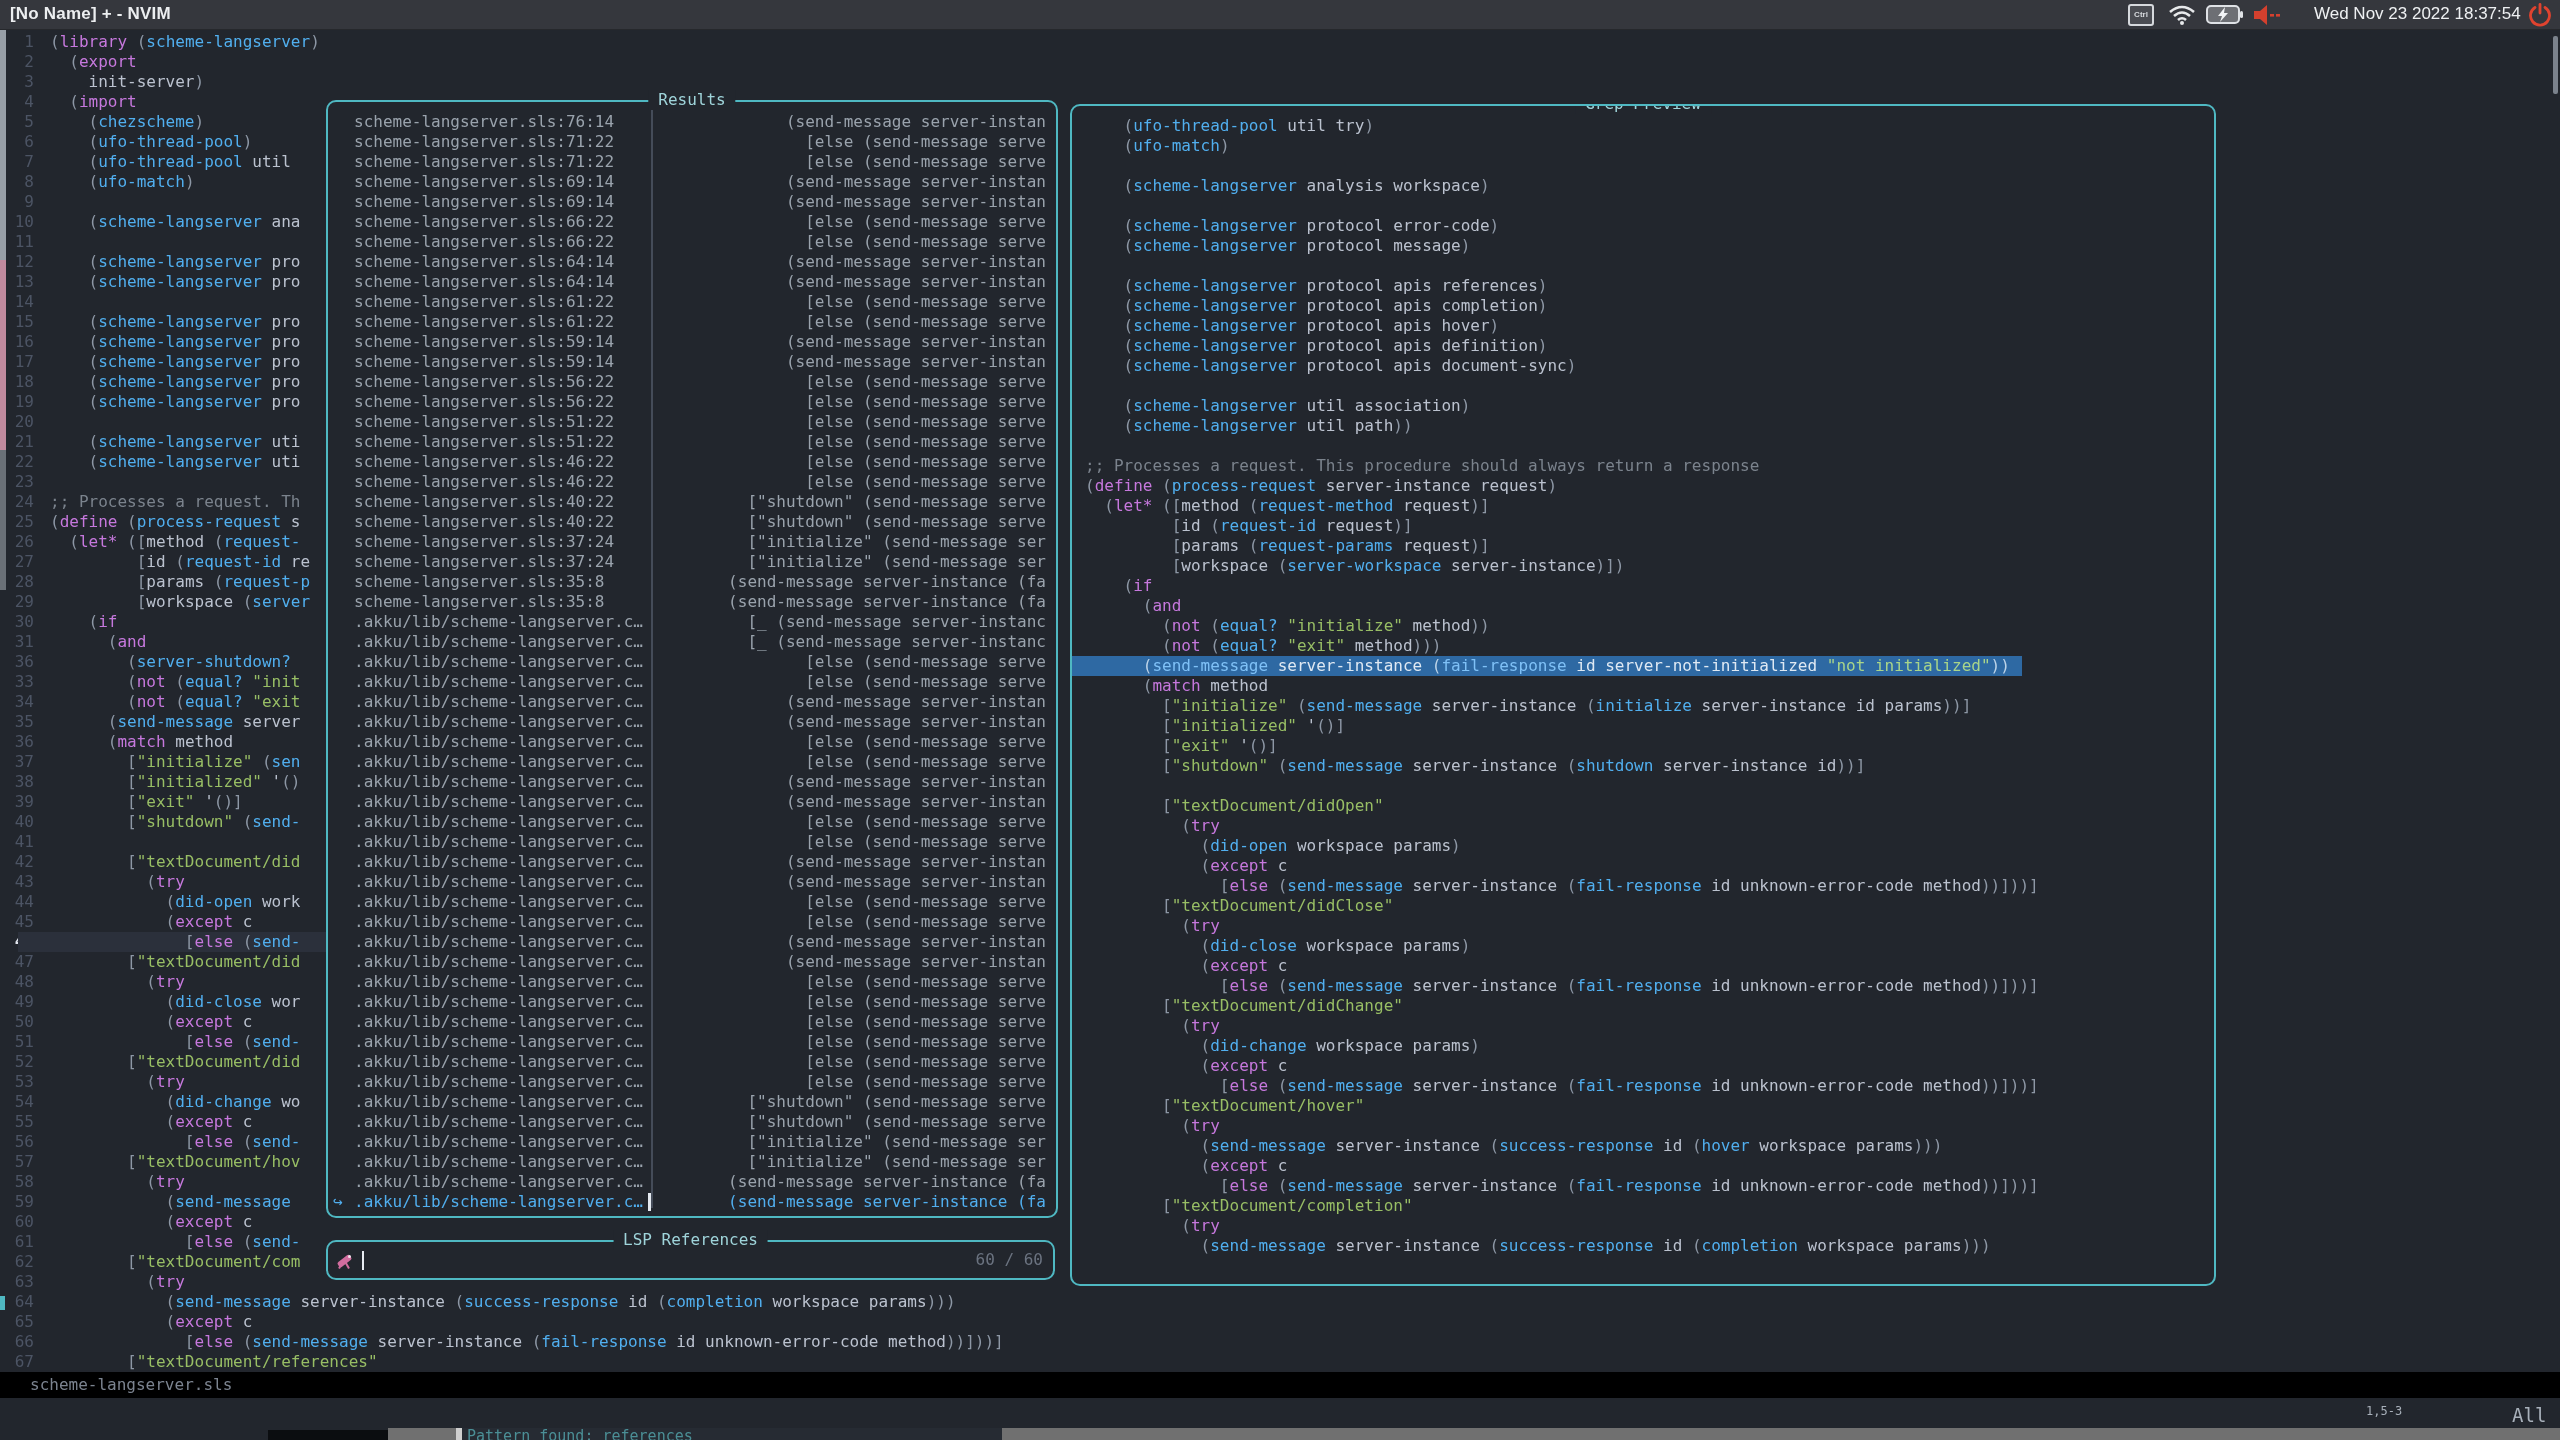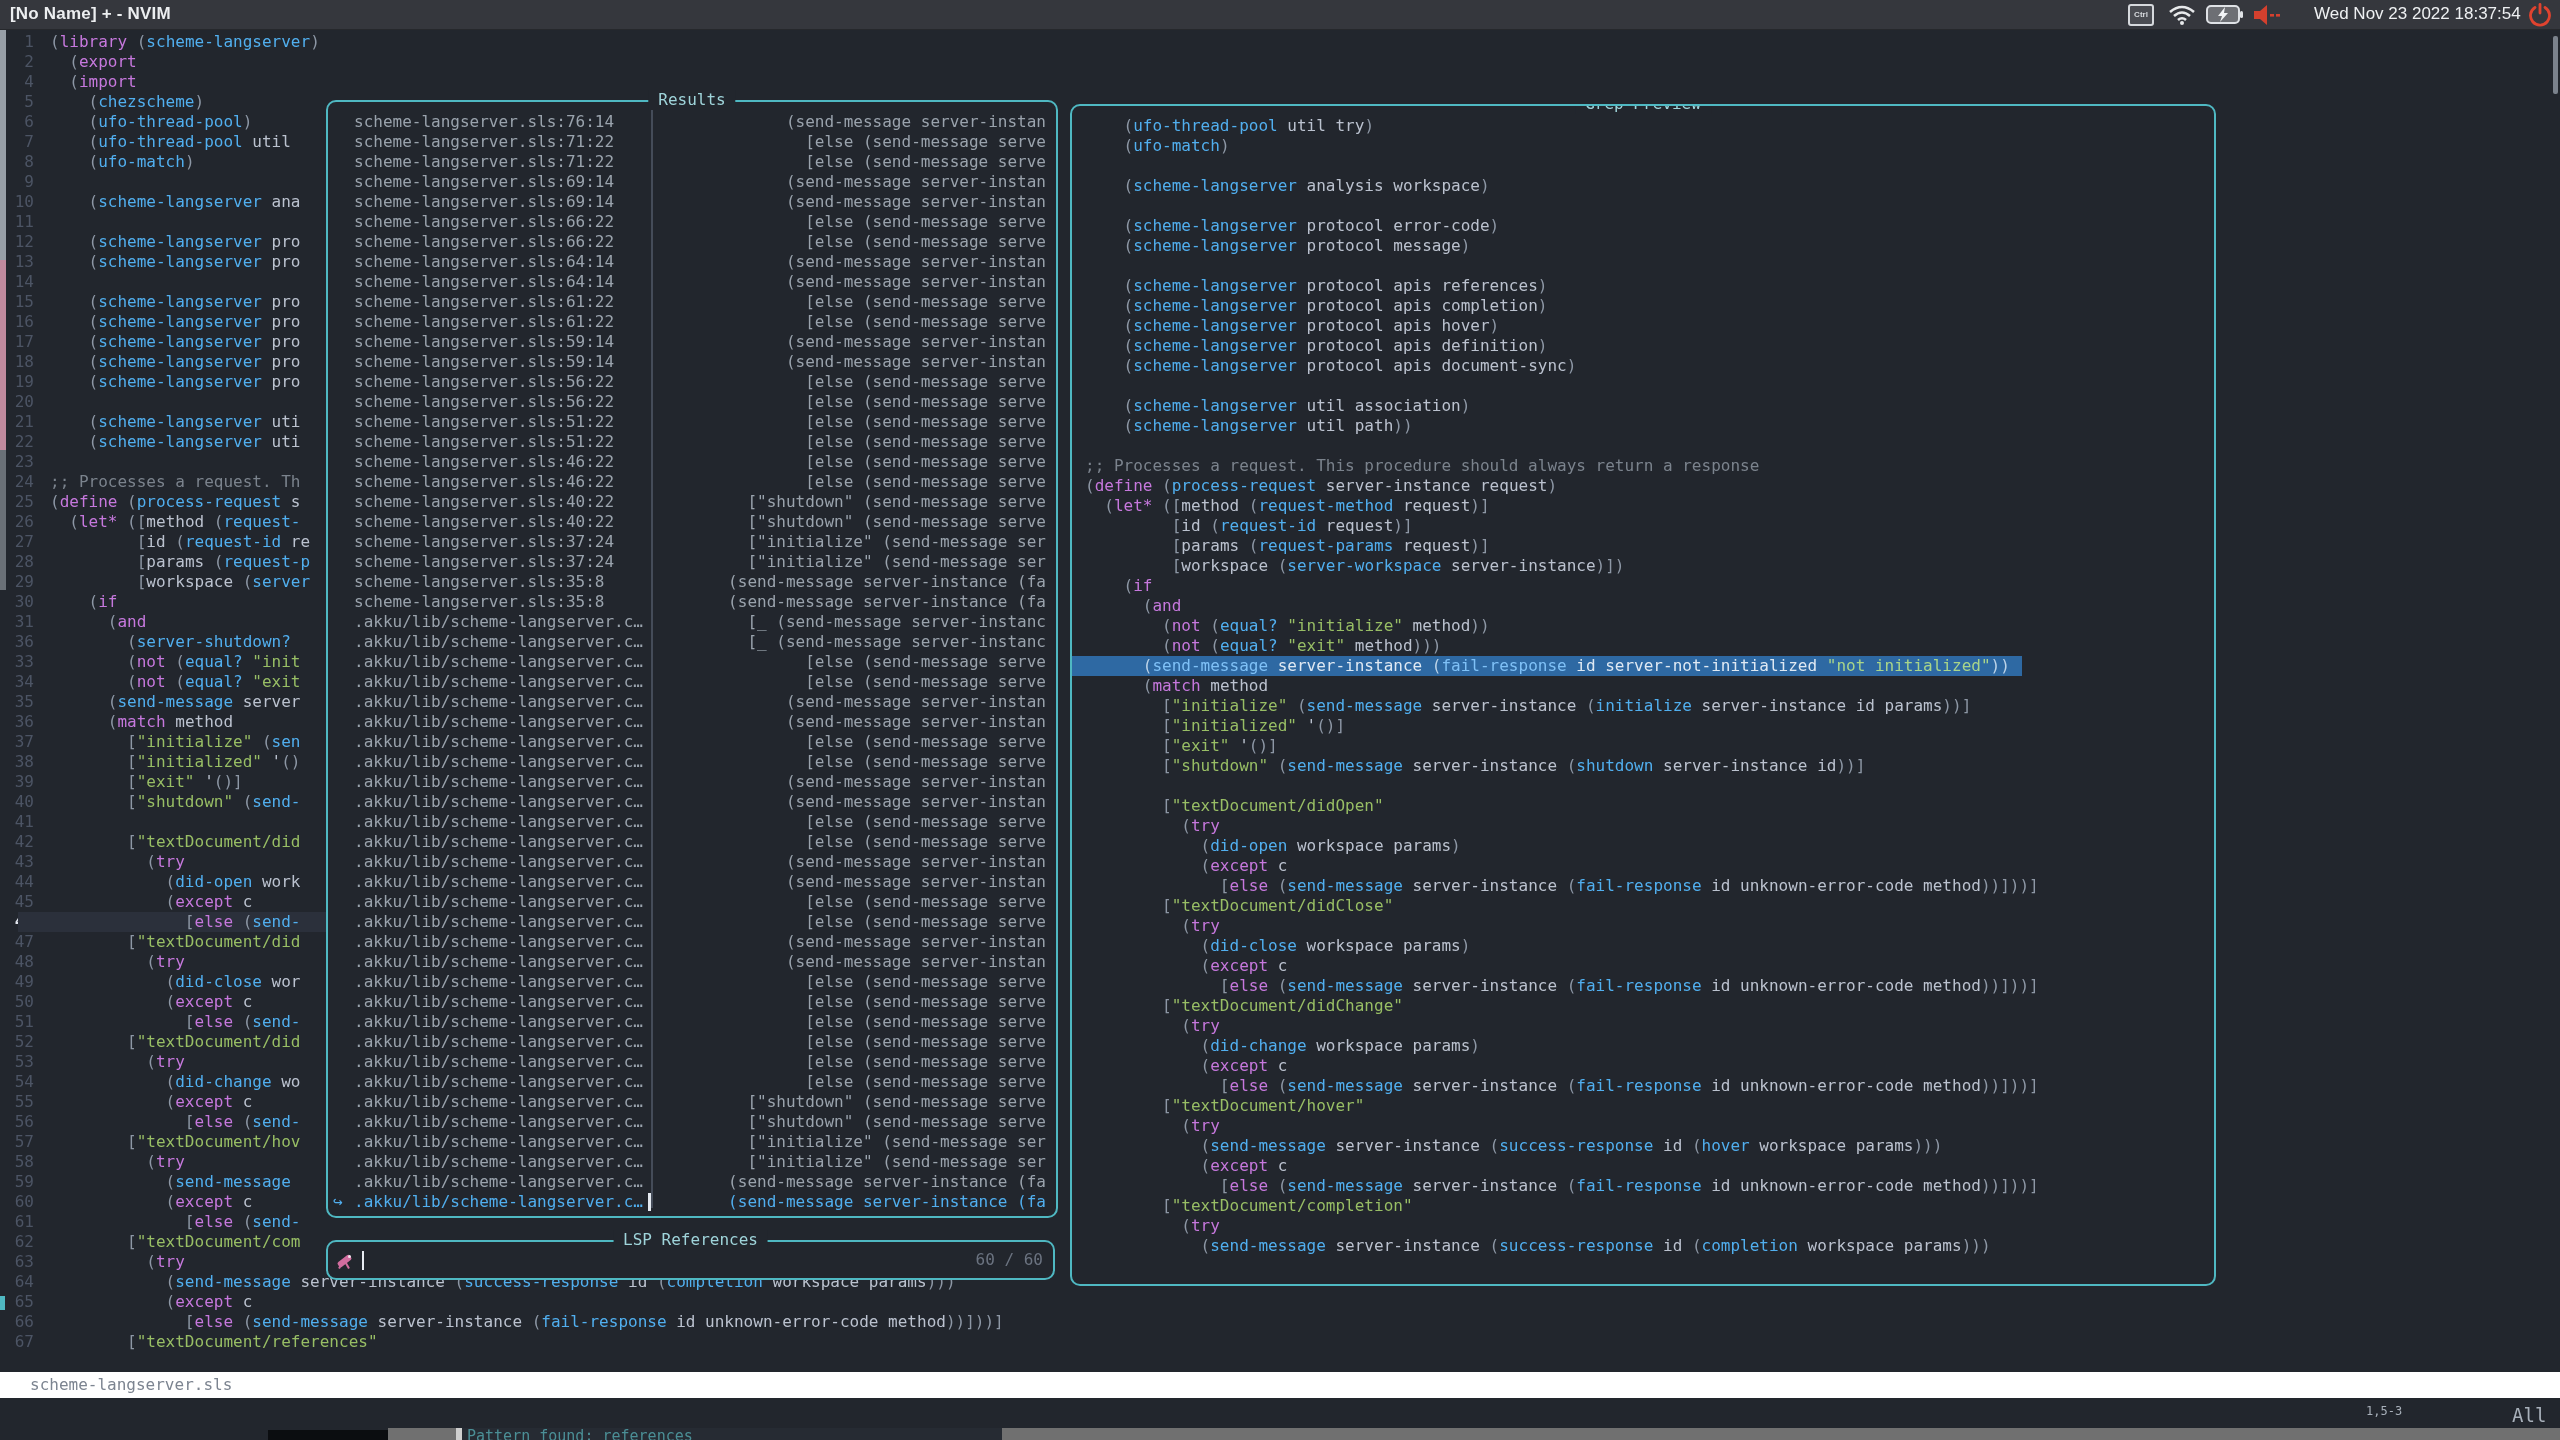--- a/index.html
+++ b/index.html
@@ -55,37 +55,38 @@
   #prompt-row { position:absolute; left:0; top:0; width:100%; height:100%; display:flex; align-items:center; padding:0 10px 0 8px; }
   #tele-icon { width:18px; height:18px; position:relative; flex:none; }
   #tele-icon .tube { position:absolute; left:1px; top:7px; width:15px; height:6px; background:#d16d9e; border-radius:2px; transform:rotate(-38deg); }
   #tele-icon .leg1 { position:absolute; left:4px; top:10px; width:2px; height:8px; background:#d16d9e; transform:rotate(30deg); }
   #tele-icon .leg2 { position:absolute; left:10px; top:10px; width:2px; height:8px; background:#d16d9e; transform:rotate(-30deg); }
   #tele-icon .lens { position:absolute; left:12px; top:4px; width:3px; height:3px; background:#f2e6ee; border-radius:50%; }
   #prompt-cursor { width:2px; height:19px; background:#e8ecf2; margin-left:8px; flex:none; }
   #prompt-count { margin-left:auto; color:#6b7380; font-size:16px; line-height:20px; white-space:pre; }
 
   
-  #statusline { position:absolute; left:0; top:1372px; width:2560px; height:26px; background:#ffffff; }
+  #statusline { position:absolute; left:0; top:1372px; width:2560px; height:26px; background:#000000; }
   #status-file { position:absolute; left:30px; top:2px; color:#7c8490; font-size:16px; line-height:22px; }
   #ruler { position:absolute; left:2366px; top:1404px; color:#a8b0ba; font-size:12px; }
   #scrollpos { position:absolute; left:2512px; top:1404px; color:#a8b0ba; font-size:19px; }
 
   
   .edge { position:absolute; }
   #behind-text { position:absolute; left:462px; top:1428px; width:540px; height:12px; background:#262b33; overflow:hidden; }
   #behind-text span { position:absolute; left:5px; top:0px; color:#4b8f96; font-size:15px; line-height:16px; white-space:pre; }
 </style>
 </head>
 <body>
 
 <div id="editor">
   <div id="lines">
       <div class="eline"><span class="ln">1</span><span class="code"><span class="tp">(</span><span class="tk">library</span> <span class="tp">(</span><span class="tf">scheme-langserver</span><span class="tp">)</span></span></div>
       <div class="eline"><span class="ln">2</span><span class="code">  <span class="tp">(</span><span class="tk">export</span></span></div>
+      <div class="eline"><span class="ln">3</span><span class="code">    init-server<span class="tp">)</span></span></div>
       <div class="eline"><span class="ln">4</span><span class="code">  <span class="tp">(</span><span class="tk">import</span></span></div>
       <div class="eline"><span class="ln">5</span><span class="code">    <span class="tp">(</span><span class="tf">chezscheme</span><span class="tp">)</span></span></div>
       <div class="eline"><span class="ln">6</span><span class="code">    <span class="tp">(</span><span class="tf">ufo-thread-pool</span><span class="tp">)</span></span></div>
       <div class="eline"><span class="ln">7</span><span class="code">    <span class="tp">(</span><span class="tf">ufo-thread-pool</span> util</span></div>
       <div class="eline"><span class="ln">8</span><span class="code">    <span class="tp">(</span><span class="tf">ufo-match</span><span class="tp">)</span></span></div>
       <div class="eline"><span class="ln">9</span><span class="code"></span></div>
       <div class="eline"><span class="ln">10</span><span class="code">    <span class="tp">(</span><span class="tf">scheme-langserver</span> ana</span></div>
       <div class="eline"><span class="ln">11</span><span class="code"></span></div>
       <div class="eline"><span class="ln">12</span><span class="code">    <span class="tp">(</span><span class="tf">scheme-langserver</span> pro</span></div>
       <div class="eline"><span class="ln">13</span><span class="code">    <span class="tp">(</span><span class="tf">scheme-langserver</span> pro</span></div>

